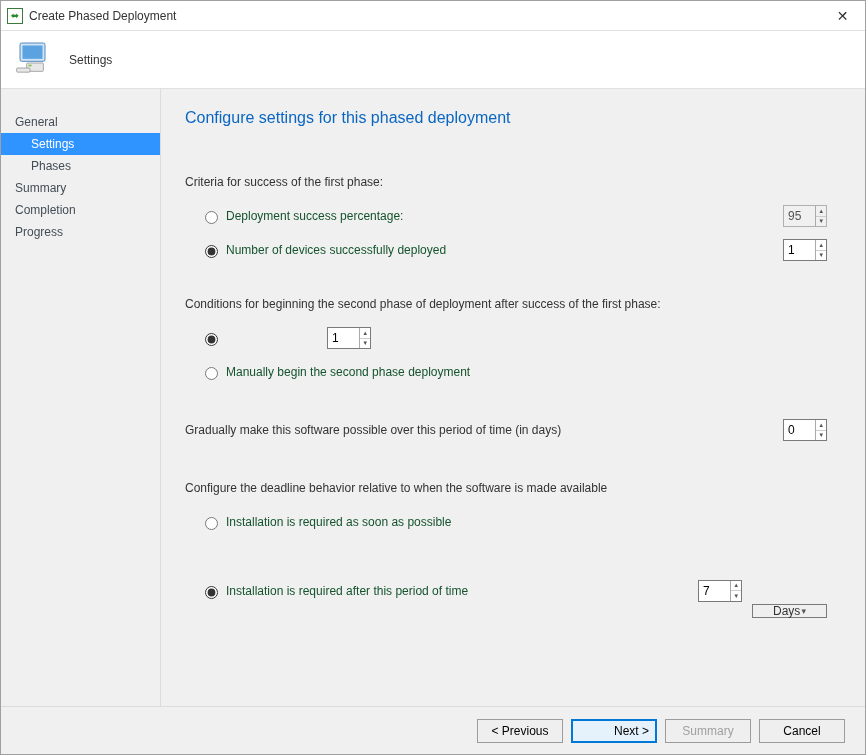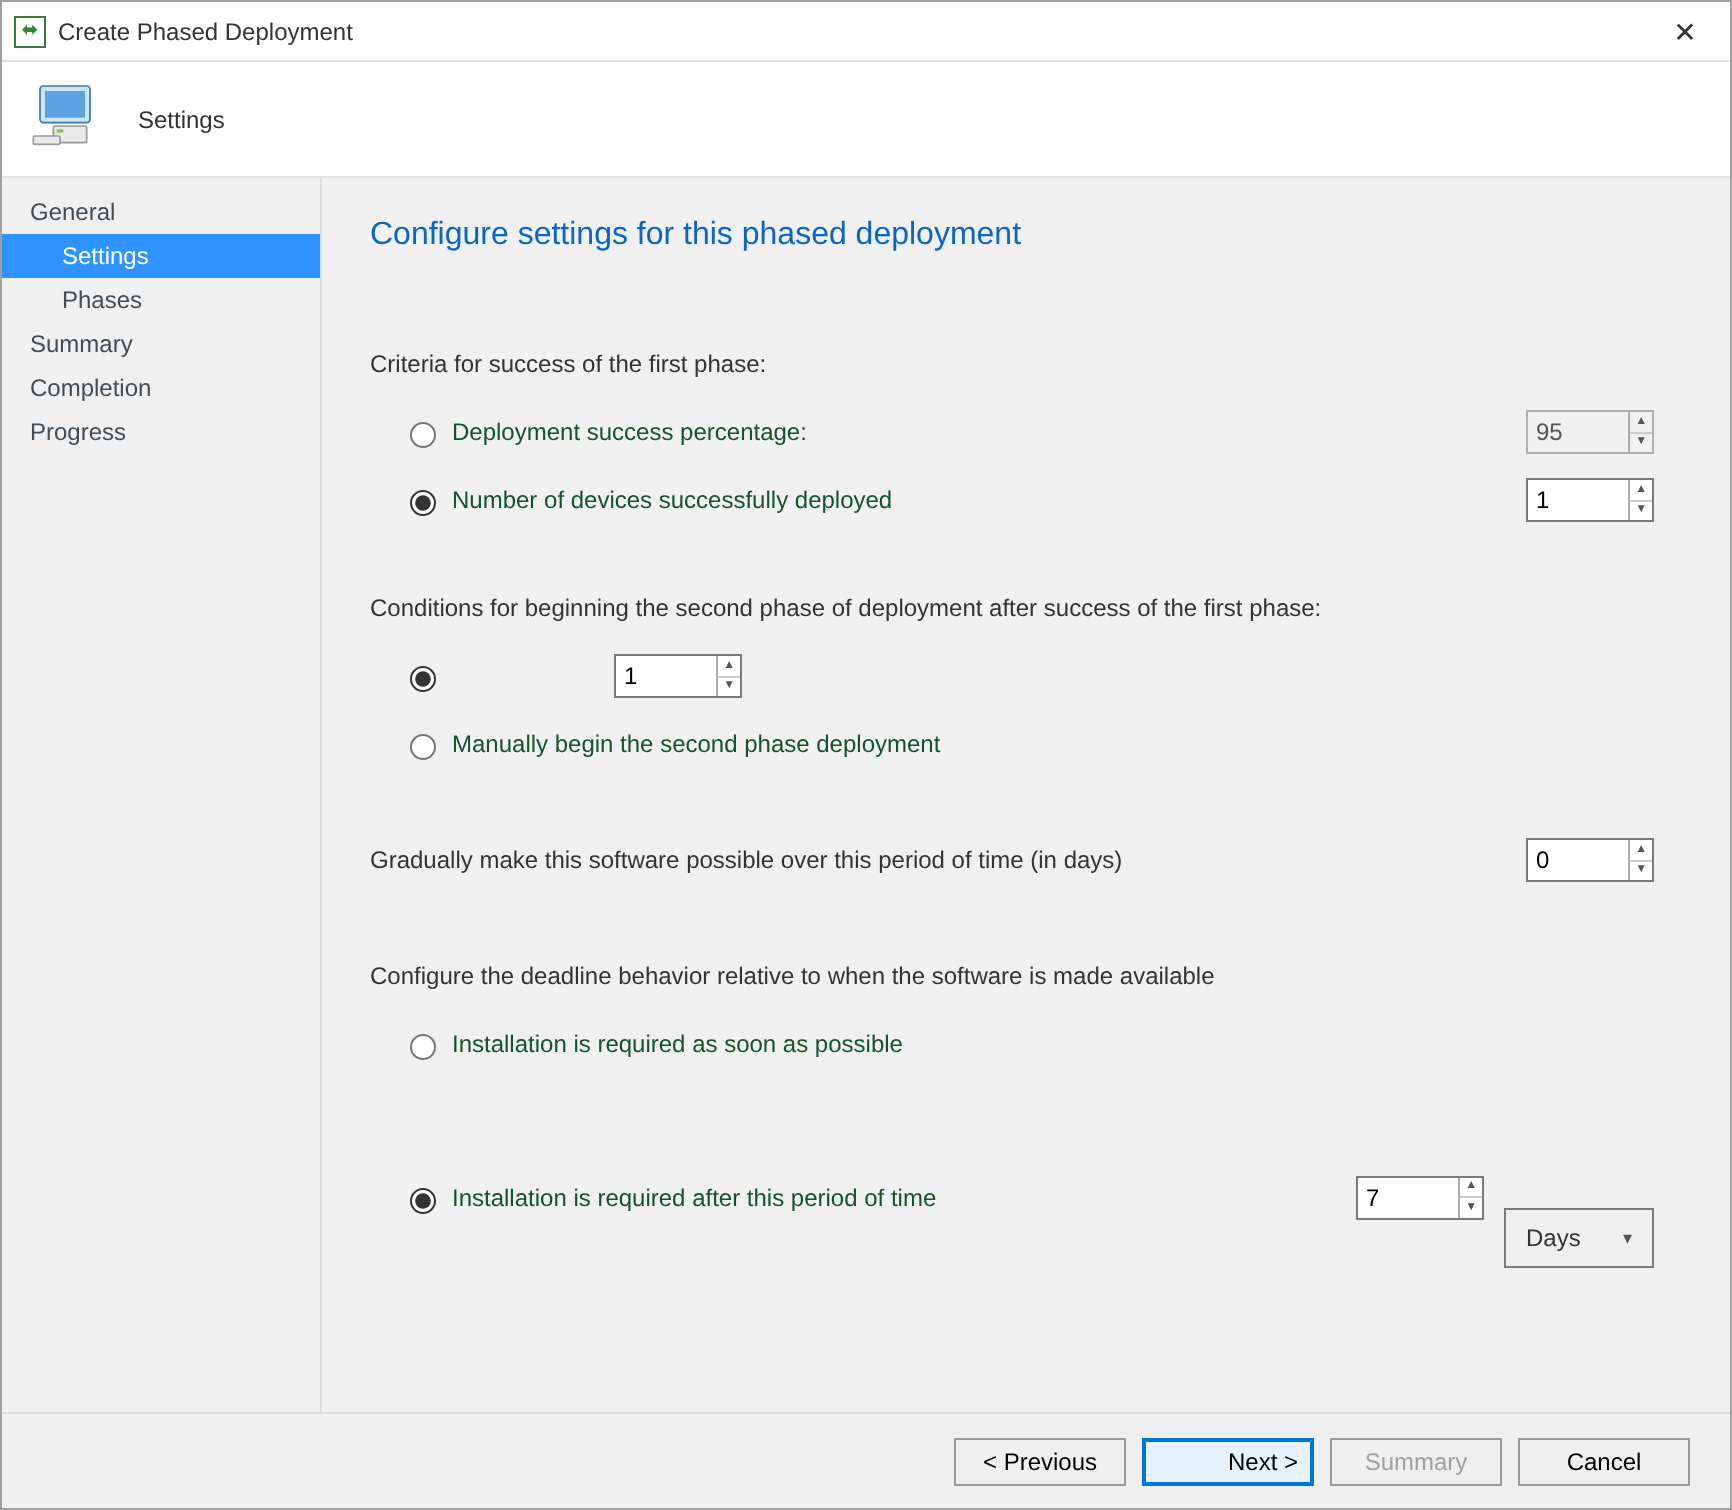--- a/index.html
+++ b/index.html
@@ -57,21 +57,21 @@
 
   .body {
     flex: 1;
     display: flex;
     background: #f0f0f0;
     min-height: 0;
   }
   .sidebar {
     width: 160px;
     border-right: 1px solid #dcdcdc;
-    padding-top: 6px;
+    padding-top: 22px;
   }
   .sidebar .item {
     padding: 4px 0 4px 14px;
     font-size: 12px;
     color: #434d56;
     cursor: pointer;
   }
   .sidebar .item.child { padding-left: 30px; }
   .sidebar .item.selected {
     background: #2f94ff;
@@ -105,21 +105,21 @@
   .row .radio {
     width: 13px; height: 13px;
     margin-right: 8px;
     accent-color: #333;
     flex-shrink: 0;
   }
   .row label { flex: 1; font-size: 12px; color: #14532d; cursor: pointer; }
   .spacer-v { height: 20px; }
 
   .spin {
-    width: 64px; height: 22px;
+    width: 44px; height: 22px;
     display: flex;
     border: 1px solid #7a7a7a;
     background: #fff;
     margin-left: 10px;
     flex-shrink: 0;
   }
   .spin.disabled { background: #f0f0f0; color: #888; border-color:#b0b0b0;}
   .spin input {
     border: none;
     width: 100%;
@@ -145,25 +145,25 @@
 
   .inline-row {
     display: flex;
     align-items: center;
     margin: 10px 0 10px 0;
   }
   .inline-row .lbl { flex: 1; font-size:12px; }
   .inline-controls { display:flex; align-items:center; }
 
   .select {
-    width: 75px; height: 30px;
+    width: 75px; height: 14px;
     border: 1px solid #7a7a7a;
     background: #efefef;
     display: flex; align-items: center;
-    padding: 0 10px;
+    padding: 0 20px;
     font-size: 12px;
     margin-left: 10px;
     position: relative;
     cursor: pointer;
     flex-shrink:0;
     margin-top:41px;
   }
   .select .chev { margin-left: auto; font-size:9px; color:#555; }
 
   .footer {

